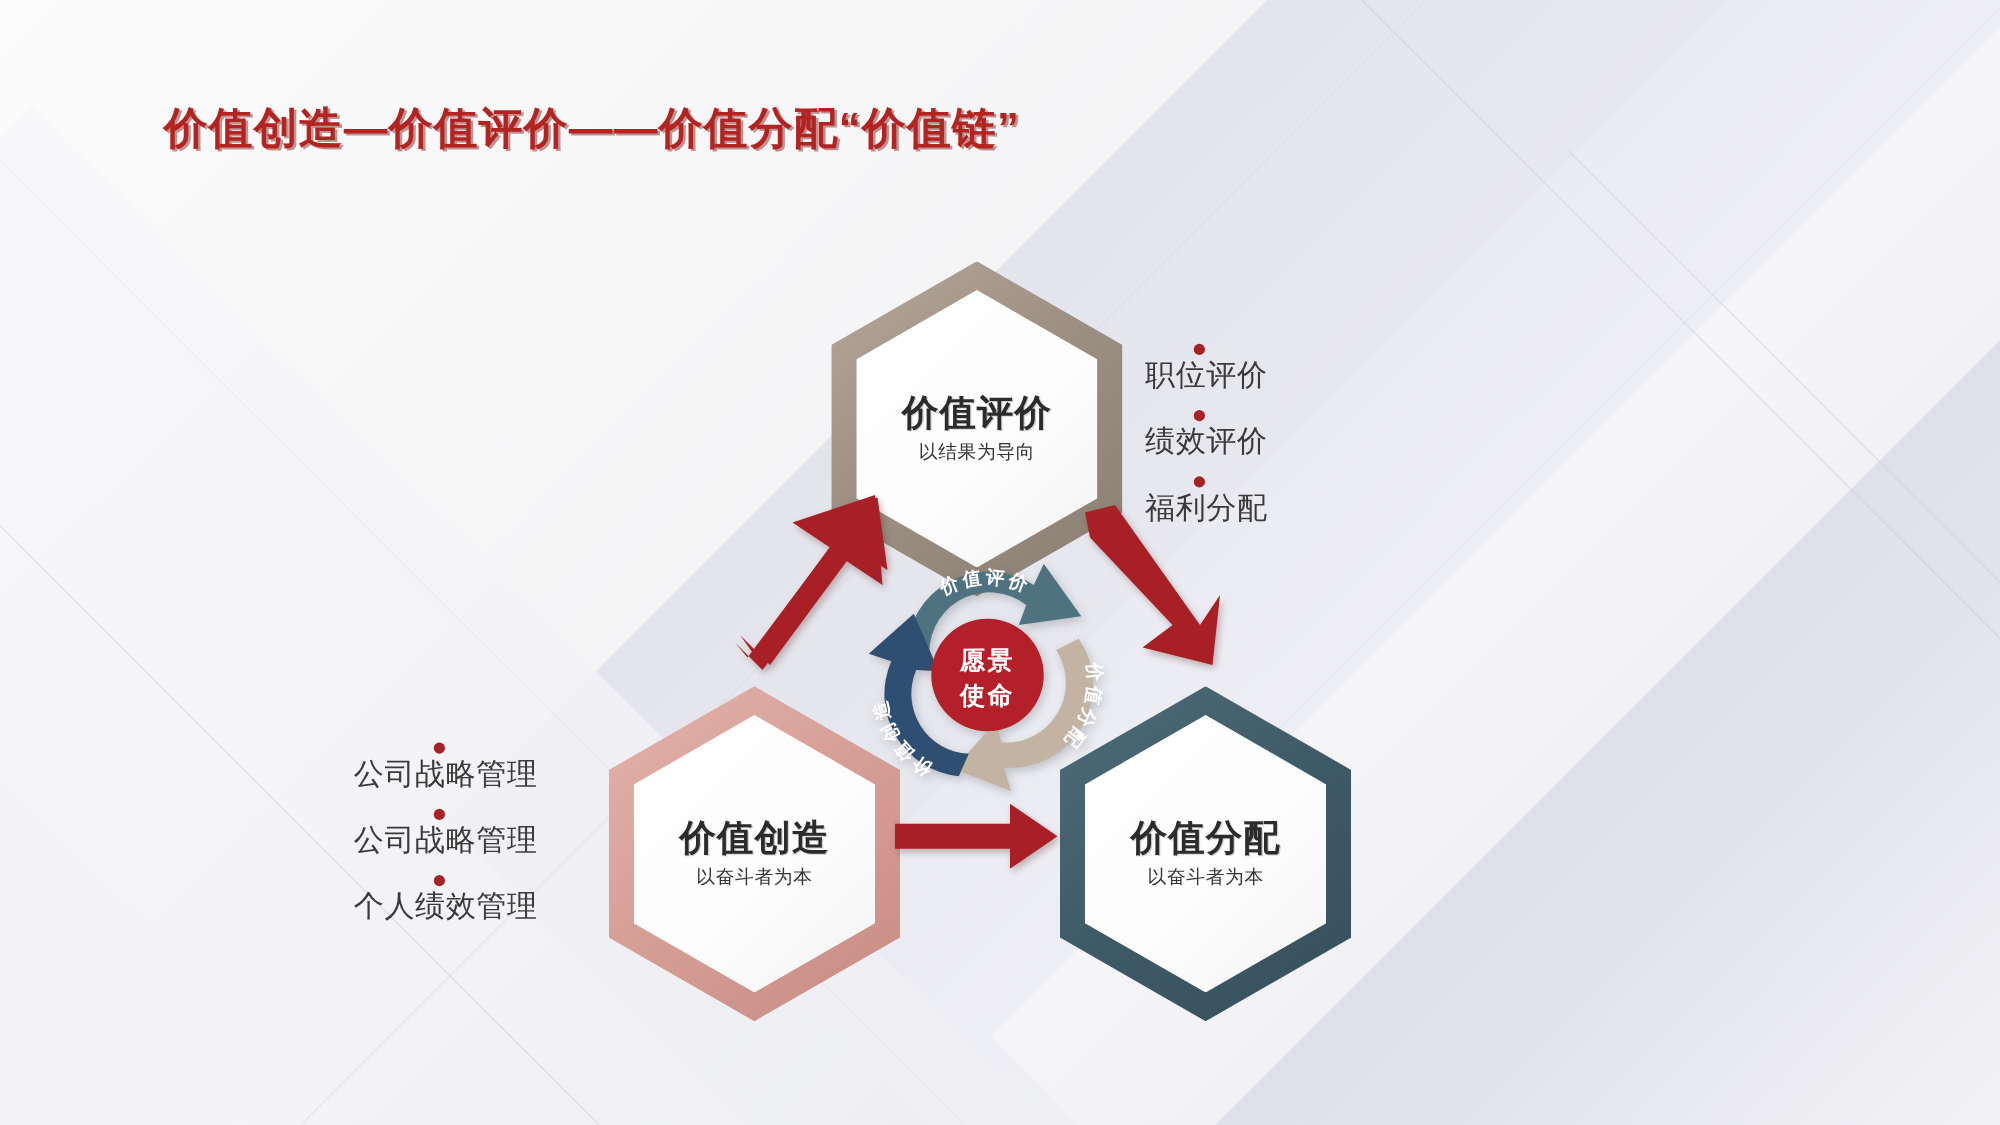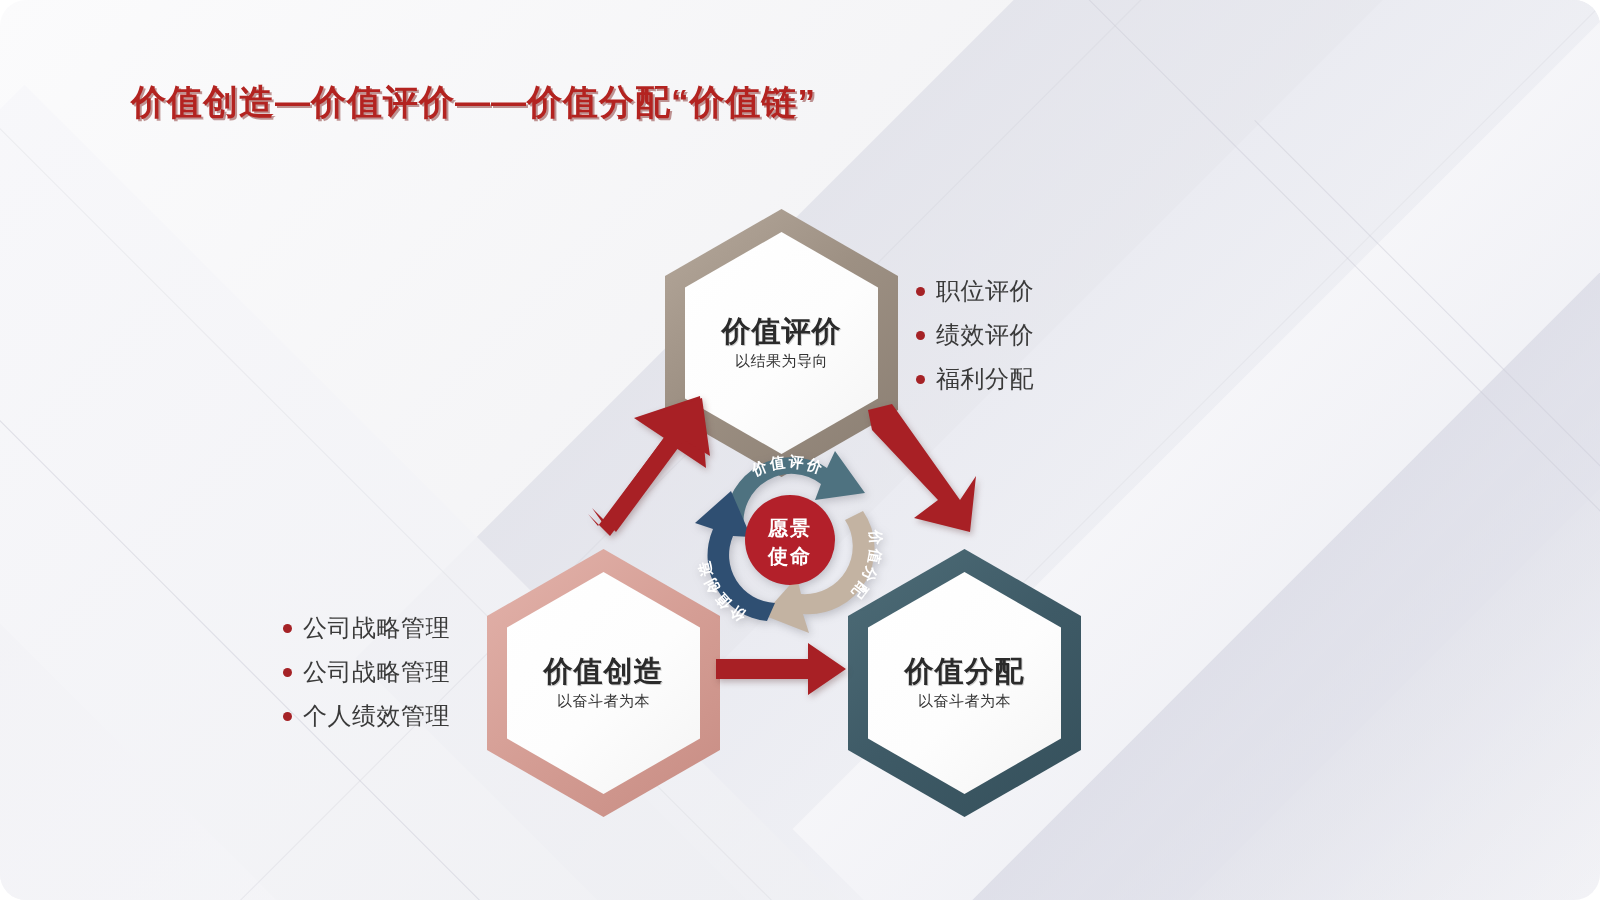--- a/index.html
+++ b/index.html
@@ -6,21 +6,20 @@
   html, body {
     width: 1600px; height: 900px;
     overflow: hidden;
     font-family: "Liberation Sans", "DejaVu Sans", sans-serif;
   }
   #slide {
     position: relative;
     width: 1600px; height: 900px;
     background: linear-gradient(135deg, #fbfbfc 0%, #f4f4f6 45%, #eff0f3 70%, #f7f7f9 100%);
     overflow: hidden;
-    border-radius: 26px;
   }
   
   .bg-layer { position: absolute; inset: 0; pointer-events: none; }
   .bg-shape { position: absolute; }
 
   .bg-diag-1 {
     width: 900px; height: 1800px;
     top: -560px; left: 860px;
     background: linear-gradient(90deg, rgba(222,223,232,0.75), rgba(244,245,248,0.35));
     transform: rotate(45deg);
@@ -107,30 +106,31 @@
   #hex-eval   { left: 665px; top: 209px; background: linear-gradient(140deg, #b6a99c 0%, #9d9083 45%, #8a7e72 100%); }
   #hex-create { left: 487px; top: 549px; background: linear-gradient(140deg, #e3b3ab 0%, #d59e95 50%, #c78c83 100%); }
   #hex-alloc  { left: 848px; top: 549px; background: linear-gradient(140deg, #4e6d78 0%, #3e5a66 50%, #35505b 100%); }
 
   
   .bullets { position: absolute; }
   .bullet-row {
     display: flex; align-items: center;
     margin-bottom: 12px;
     white-space: nowrap;
+    flex-direction: column;
   }
   .bullet-row:last-child { margin-bottom: 0; }
   .dot {
     width: 9px; height: 9px; border-radius: 50%;
     background: #a52226; margin-right: 11px; flex: 0 0 auto;
   }
   .bullet-text { font-size: 24px; color: #3a3a3a; letter-spacing: .5px; }
 
   #bullets-eval   { left: 916px;  top: 275px; }
-  #bullets-create { left: 283px;  top: 612px; }
+  #bullets-create { left: 283px;  top: 594px; }
   #bullets-alloc  { left: 1107px; top: 594px; }
 
   
   .red-arrow { position: absolute; filter: drop-shadow(2px 3px 3px rgba(80,30,30,0.30)); }
   #arrow-up   { left: 588px; top: 396px; }
   #arrow-down { left: 866px; top: 404px; }
   #arrow-right{ left: 716px; top: 643px; }
 
   
   #cycle {

